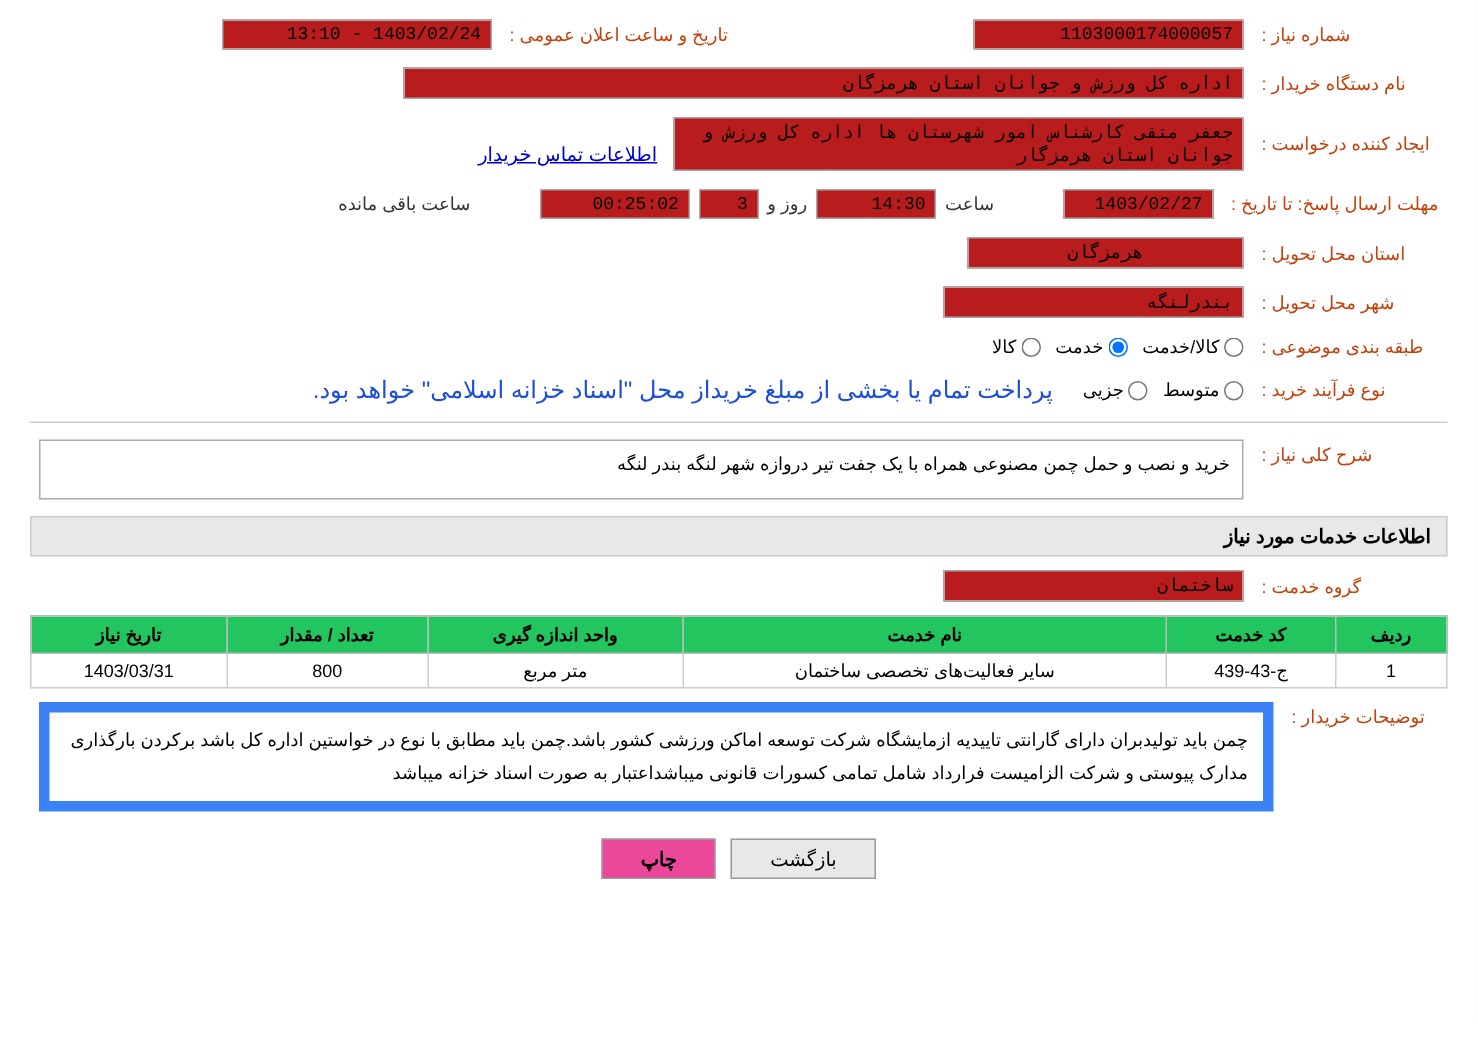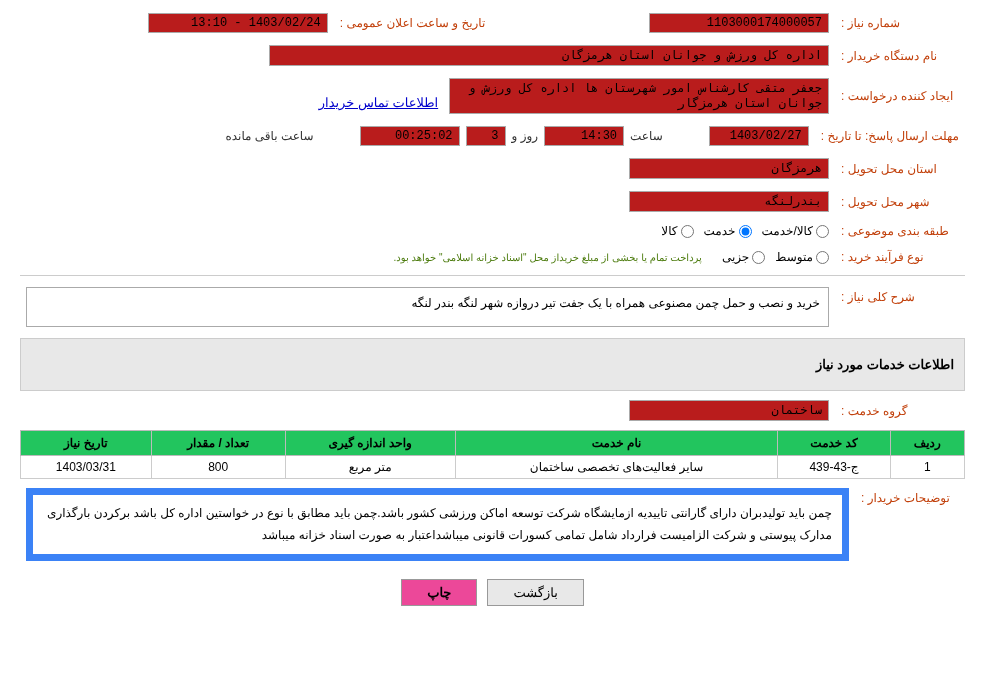--- a/index.html
+++ b/index.html
@@ -80,21 +80,21 @@
       font-size: 12px;
     }
     .divider {
       border: none;
       border-top: 1px solid #ccc;
       margin: 8px 0;
     }
     .section-header {
       background: #e8e8e8;
       border: 1px solid #ccc;
-      padding: 18px 10px;
+      padding: 5px 10px;
       font-weight: bold;
       font-size: 13px;
       text-align: right;
       margin: 8px 0 6px 0;
     }
     .description-box {
       border: 1px solid #aaa;
       background: #fff;
       padding: 6px 8px;
       font-size: 12px;
@@ -220,21 +220,21 @@
         </td>
       </tr>
     </tbody>
       </table>
 
     <table class="form-table">
       <tbody>
           <tr>
         <td class="label-cell">استان محل تحویل :</td>
         <td class="value-cell">
-          <span class="input-box" style="width:200px;">هرمزگان</span>
+          <span class="input-box" style="width:184px;text-align:center;">هرمزگان</span>
         </td>
       </tr>
     </tbody>
       </table>
 
     <table class="form-table">
       <tbody>
           <tr>
         <td class="label-cell">شهر محل تحویل :</td>
         <td class="value-cell">
@@ -275,21 +275,21 @@
         <td class="value-cell">
           <div class="radio-group">
             <div class="radio-item">
               <input type="radio" name="farayand" style="">
               <span>متوسط</span>
             </div>
             <div class="radio-item">
               <input type="radio" name="farayand" style="">
               <span>جزیی</span>
             </div>
-            <span style="font-size:10px; color:#4d7c0f; margin-right:10px;">پرداخت تمام یا بخشی از مبلغ خریداز محل "اسناد خزانه اسلامی" خواهد بود.</span>
+            <span style="font-size:16px; color:#1d4ed8; margin-right:10px;">پرداخت تمام یا بخشی از مبلغ خریداز محل "اسناد خزانه اسلامی" خواهد بود.</span>
           </div>
         </td>
       </tr>
     </tbody>
       </table>
 
     <hr class="divider">
 
     <table class="form-table">
       <tbody>

